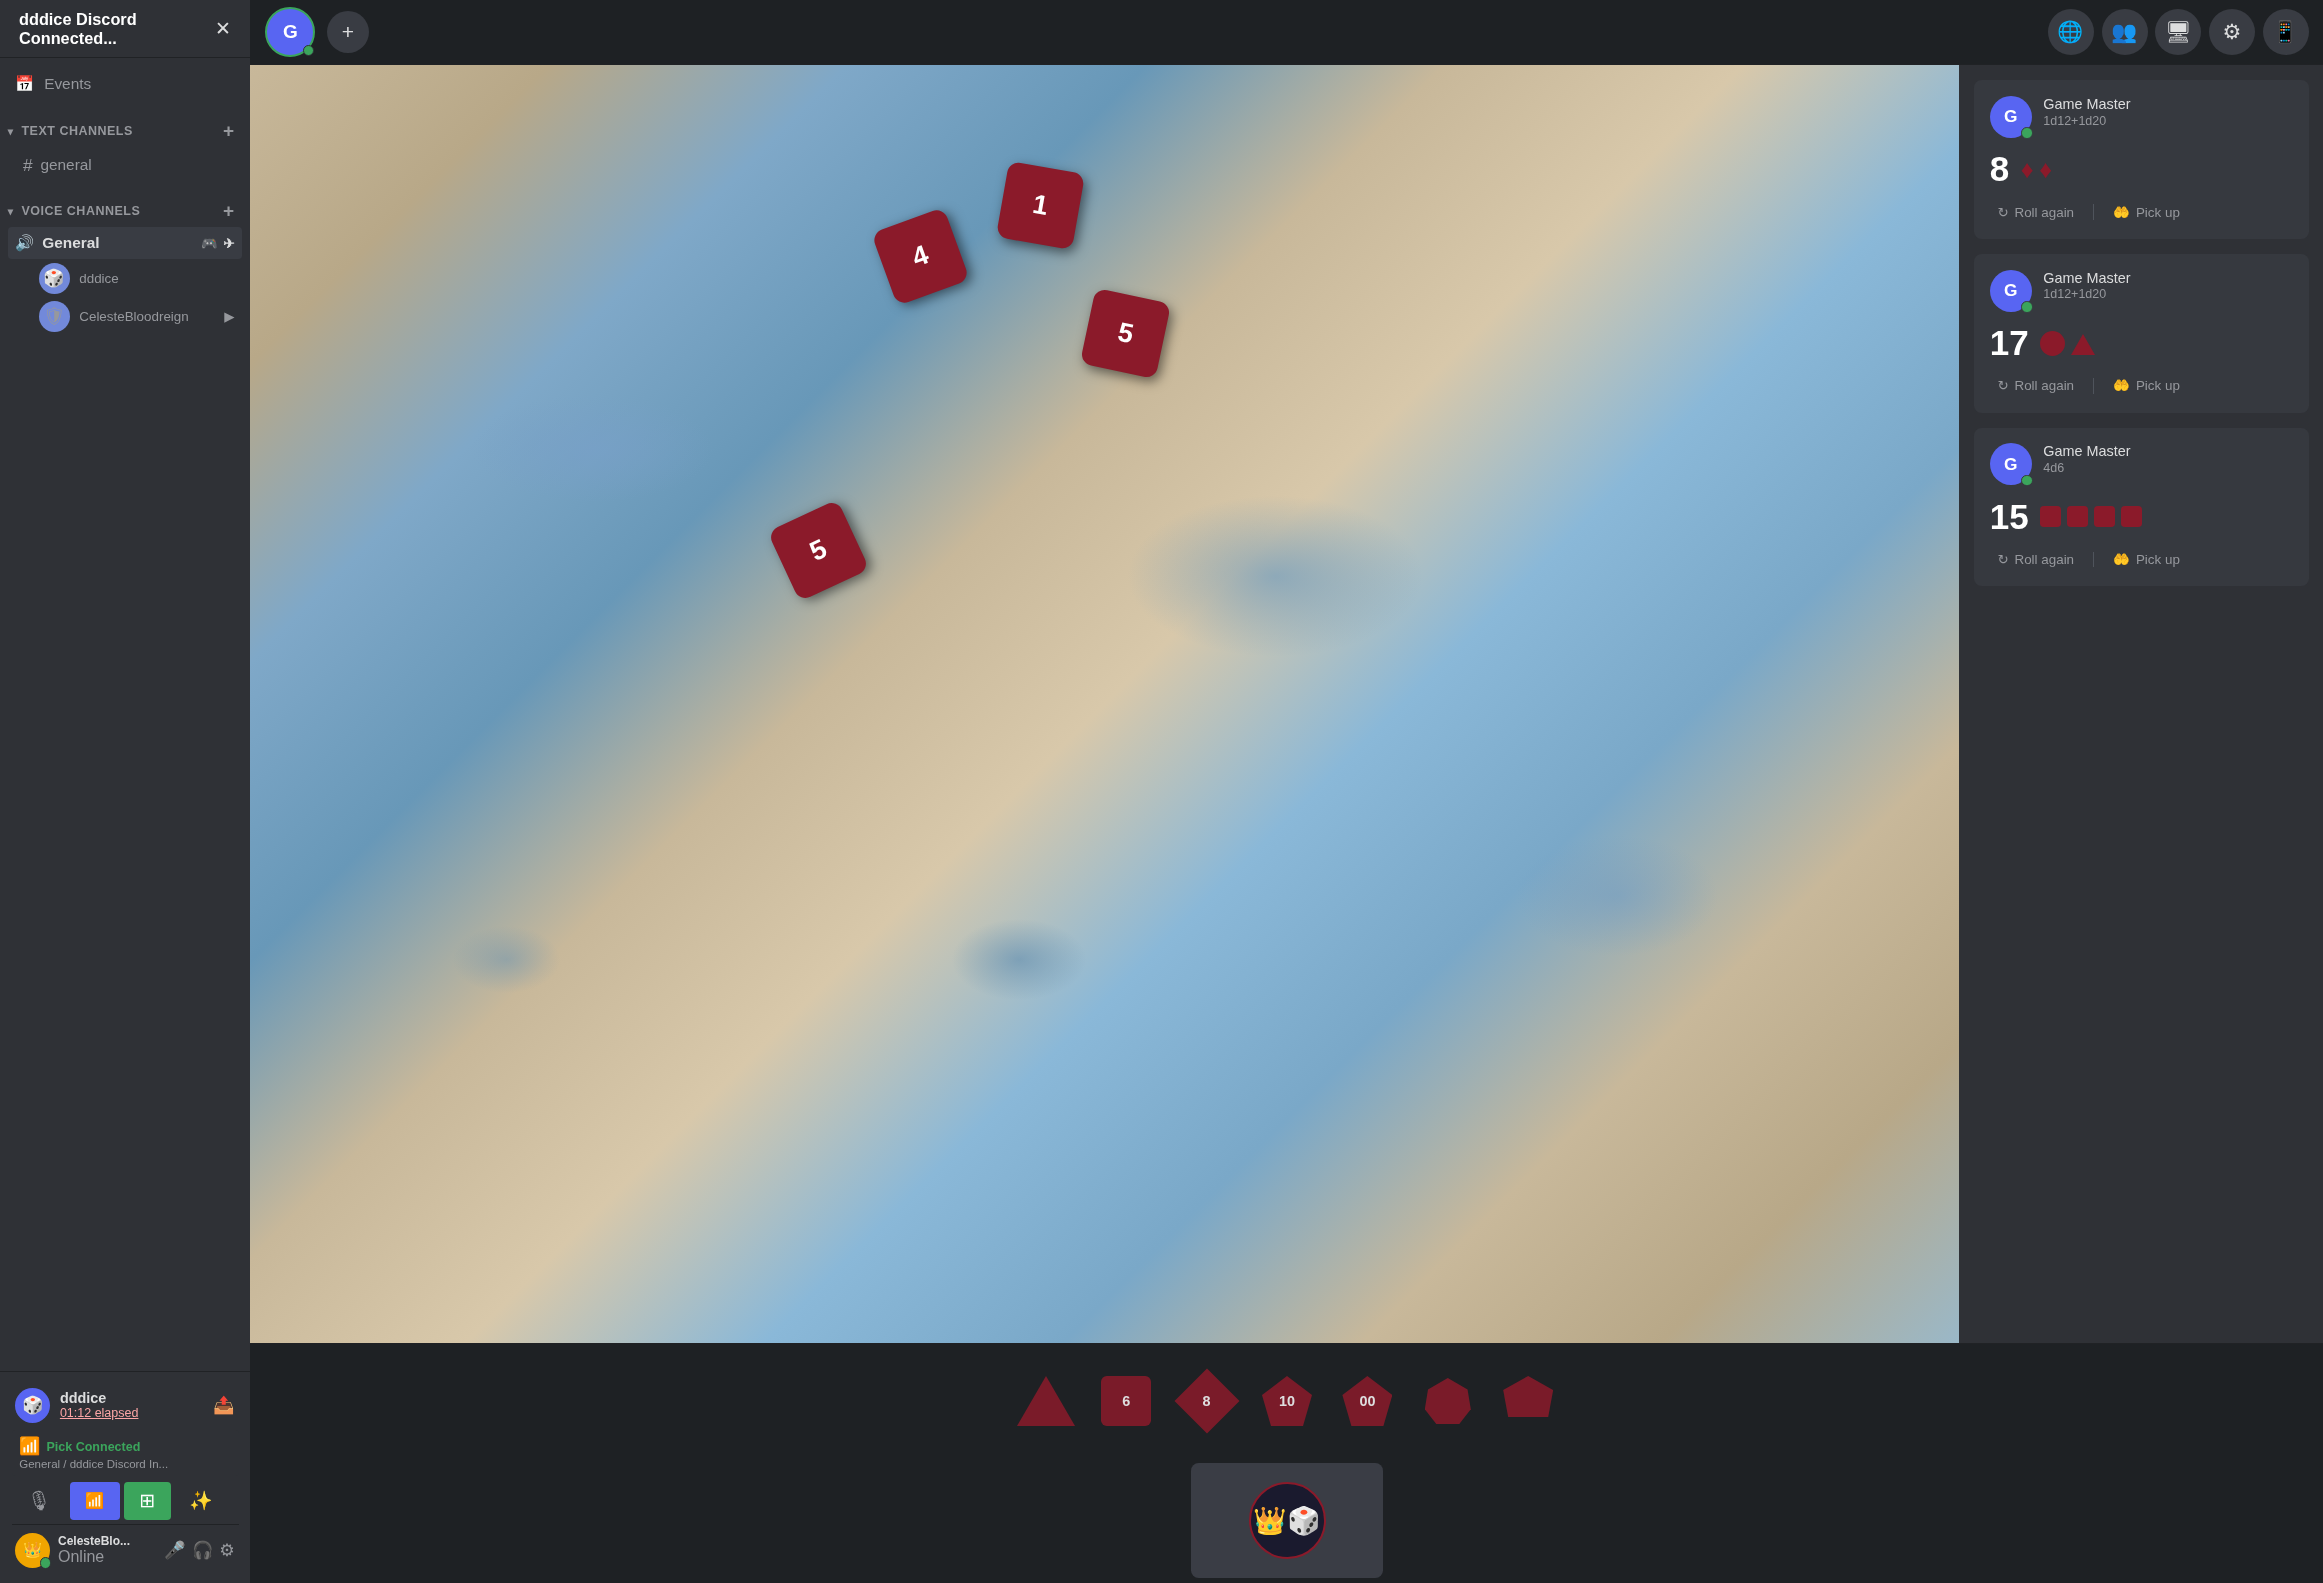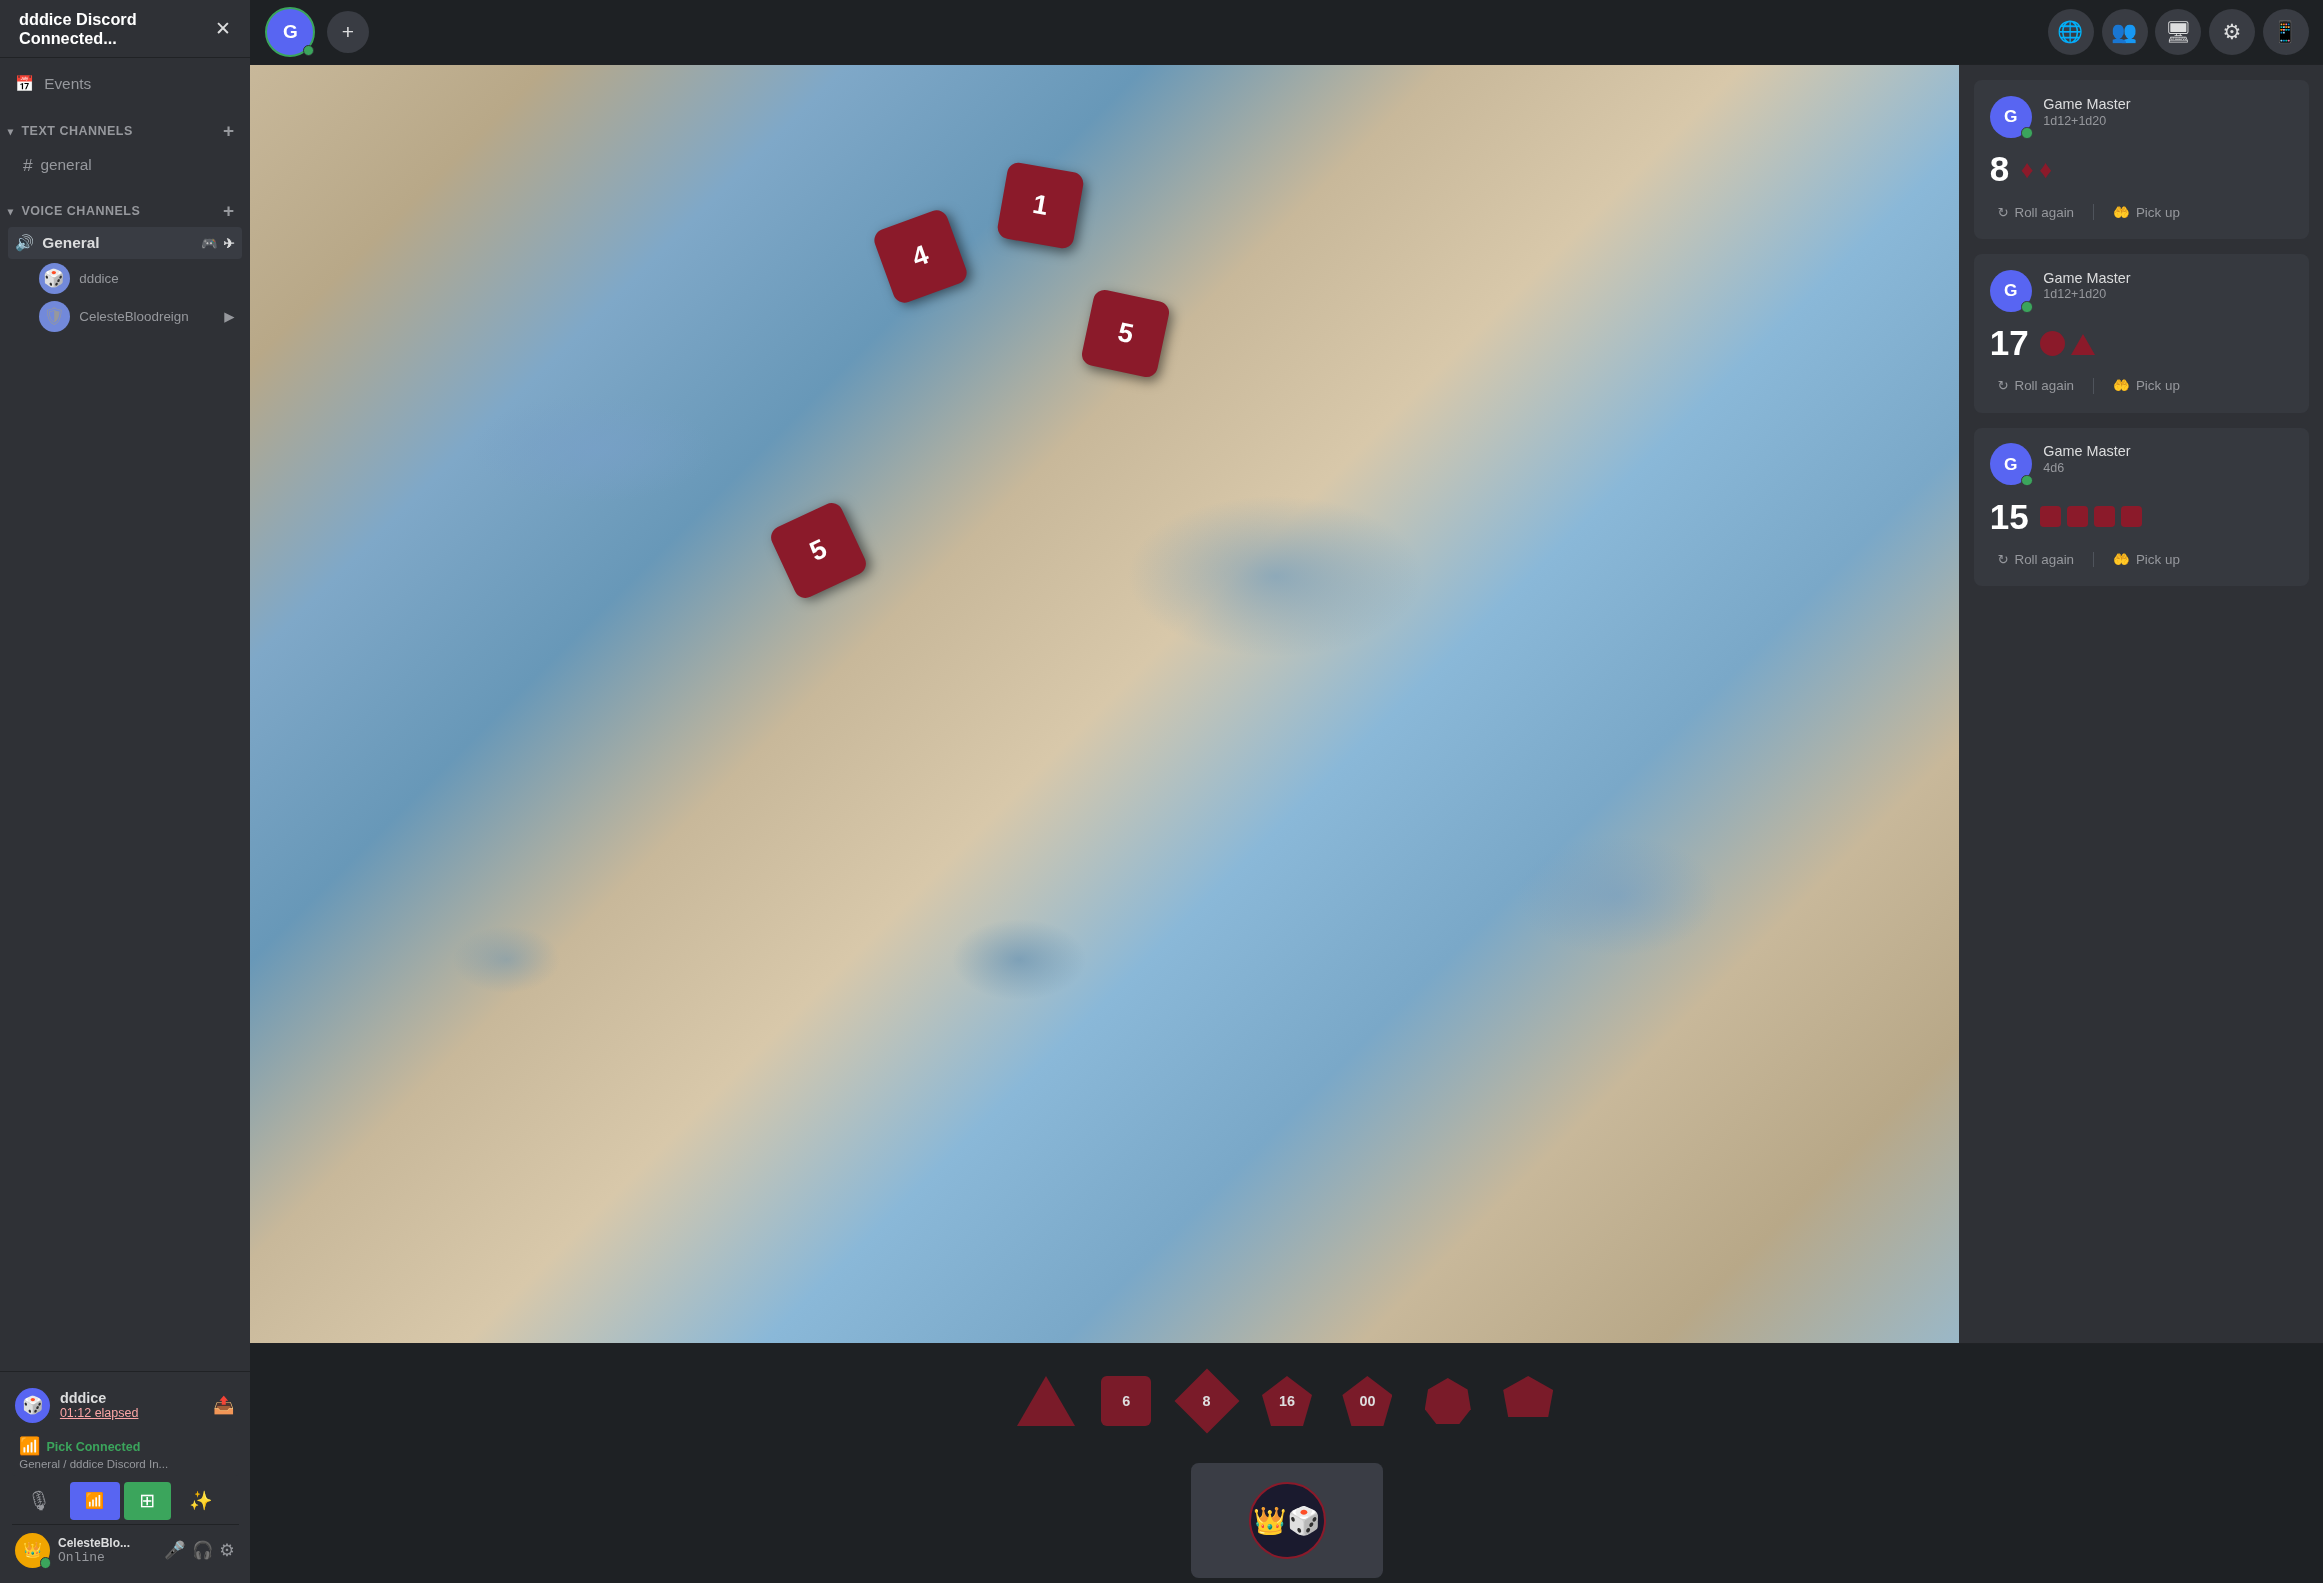--- a/index.html
+++ b/index.html
@@ -240,21 +240,21 @@
       background: #f0a500;
       display: flex;
       align-items: center;
       justify-content: center;
       font-size: 15.4px;
       position: relative;
     }
 
     .user-panel-info { flex: 1; }
     .user-panel-name { font-weight: 700; font-size: 12px; color: #dcddde; }
-    .user-panel-status { font-size: 13px; color: #96989d; font-family: Liberation Mono, monospace; }
+    .user-panel-status { font-size: 16px; color: #96989d; }
     .user-panel-icons { display: flex; gap: 5.8px; color: #96989d; font-size: 17.3px; }
 
     
     .main-content {
       flex: 1;
       display: flex;
       flex-direction: column;
       background: #1e2124;
       overflow: hidden;
     }
@@ -916,21 +916,21 @@
         <div class="tray-die">
           <div class="tray-die-wrapper">
             <div class="shape-d8"></div>
             <span class="tray-number">8</span>
           </div>
         </div>
 
         <div class="tray-die">
           <div class="tray-die-wrapper">
             <div class="shape-d10"></div>
-            <span class="tray-number">16</span>
+            <span class="tray-number">10</span>
           </div>
         </div>
 
         <div class="tray-die">
           <div class="tray-die-wrapper">
             <div class="shape-d100"></div>
             <span class="tray-number">00</span>
           </div>
         </div>
 

